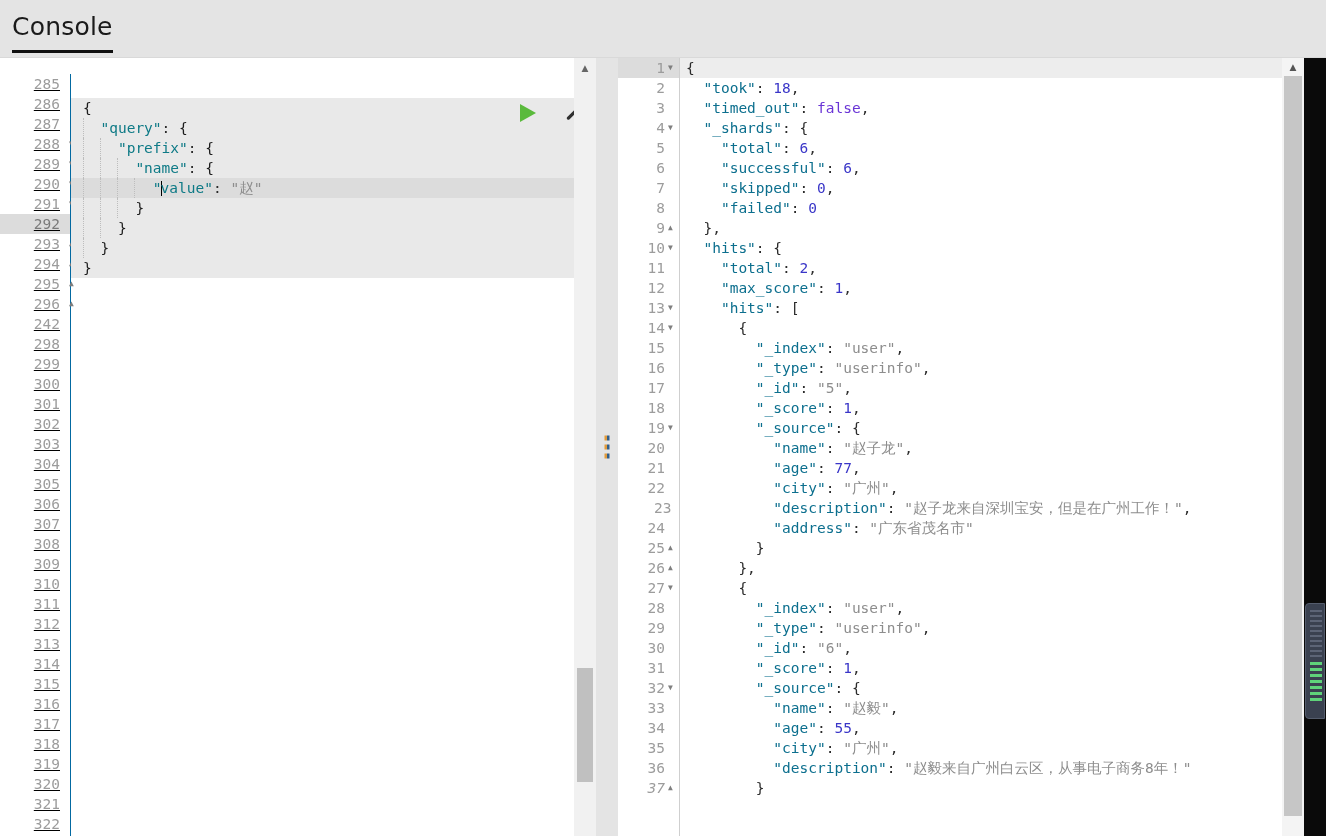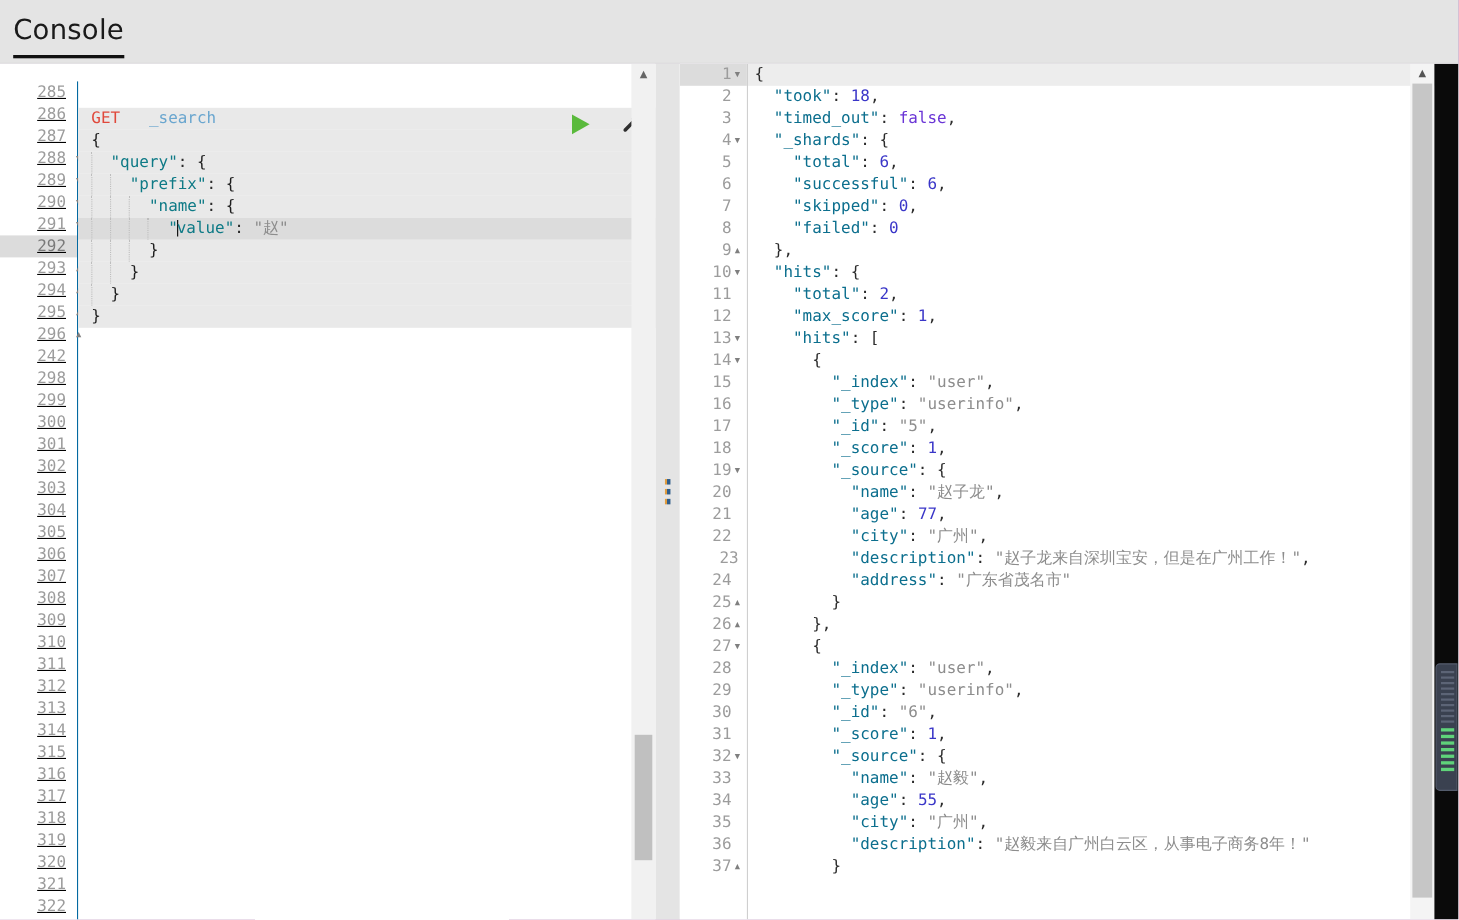--- a/index.html
+++ b/index.html
@@ -350,21 +350,20 @@
           <div class="gutter-row">319</div>
           <div class="gutter-row">320</div>
           <div class="gutter-row">321</div>
           <div class="gutter-row">322</div>
           <div class="gutter-row">323</div>
         </div>
 
       <div class="code-area" id="left-code">
           <div class="code-line"><span class="tok-brace"></span></div>
           <div class="code-line"><span class="tok-brace"></span></div>
-          <div class="code-line req-bg"><span class="tok-method">GET</span>   <span class="tok-url">_search</span></div>
           <div class="code-line req-bg"><span class="tok-brace">{</span></div>
           <div class="code-line req-bg"><span class="ind-guide" style="left:12px"></span>  <span class="tok-key">"query"</span><span class="tok-punct">: </span><span class="tok-brace">{</span></div>
           <div class="code-line req-bg"><span class="ind-guide" style="left:12px"></span><span class="ind-guide" style="left:29px"></span>    <span class="tok-key">"prefix"</span><span class="tok-punct">: </span><span class="tok-brace">{</span></div>
           <div class="code-line req-bg"><span class="ind-guide" style="left:12px"></span><span class="ind-guide" style="left:29px"></span><span class="ind-guide" style="left:46px"></span>      <span class="tok-key">"name"</span><span class="tok-punct">: </span><span class="tok-brace">{</span></div>
           <div class="code-line req-bg active"><span class="ind-guide" style="left:12px"></span><span class="ind-guide" style="left:29px"></span><span class="ind-guide" style="left:46px"></span><span class="ind-guide" style="left:63px"></span>        <span class="tok-key">"</span><span class="caret"></span><span class="tok-key">value"</span><span class="tok-punct">: </span><span class="tok-str">"赵"</span></div>
           <div class="code-line req-bg"><span class="ind-guide" style="left:12px"></span><span class="ind-guide" style="left:29px"></span><span class="ind-guide" style="left:46px"></span><span class="tok-brace">      }</span></div>
           <div class="code-line req-bg"><span class="ind-guide" style="left:12px"></span><span class="ind-guide" style="left:29px"></span><span class="tok-brace">    }</span></div>
           <div class="code-line req-bg"><span class="ind-guide" style="left:12px"></span><span class="tok-brace">  }</span></div>
           <div class="code-line req-bg"><span class="tok-brace">}</span></div>
           <div class="code-line"><span class="tok-brace"></span></div>
@@ -454,21 +453,21 @@
           <div class="r-gutter-row" style="height: 20px;">27<span class="r-fold">▼</span></div>
           <div class="r-gutter-row" style="height: 20px;">28</div>
           <div class="r-gutter-row" style="height: 20px;">29</div>
           <div class="r-gutter-row" style="height: 20px;">30</div>
           <div class="r-gutter-row" style="height: 20px;">31</div>
           <div class="r-gutter-row" style="height: 20px;">32<span class="r-fold">▼</span></div>
           <div class="r-gutter-row" style="height: 20px;">33</div>
           <div class="r-gutter-row" style="height: 20px;">34</div>
           <div class="r-gutter-row" style="height: 20px;">35</div>
           <div class="r-gutter-row" style="height: 20px;">36</div>
-          <div class="r-gutter-row" style="height: 20px;">37<span class="r-fold">▲</span></div>
+          <div class="r-gutter-row" style="height: 20px; font-style: italic;">37<span class="r-fold">▲</span></div>
         </div>
       <div class="r-code" id="right-code">
           <div class="r-line active"><span class="rp">{</span></div>
           <div class="r-line">  <span class="rk">"took"</span><span class="rp">: </span><span class="rn">18</span><span class="rp">,</span></div>
           <div class="r-line">  <span class="rk">"timed_out"</span><span class="rp">: </span><span class="rb">false</span><span class="rp">,</span></div>
           <div class="r-line">  <span class="rk">"_shards"</span><span class="rp">: {</span></div>
           <div class="r-line">    <span class="rk">"total"</span><span class="rp">: </span><span class="rn">6</span><span class="rp">,</span></div>
           <div class="r-line">    <span class="rk">"successful"</span><span class="rp">: </span><span class="rn">6</span><span class="rp">,</span></div>
           <div class="r-line">    <span class="rk">"skipped"</span><span class="rp">: </span><span class="rn">0</span><span class="rp">,</span></div>
           <div class="r-line">    <span class="rk">"failed"</span><span class="rp">: </span><span class="rn">0</span></div>

